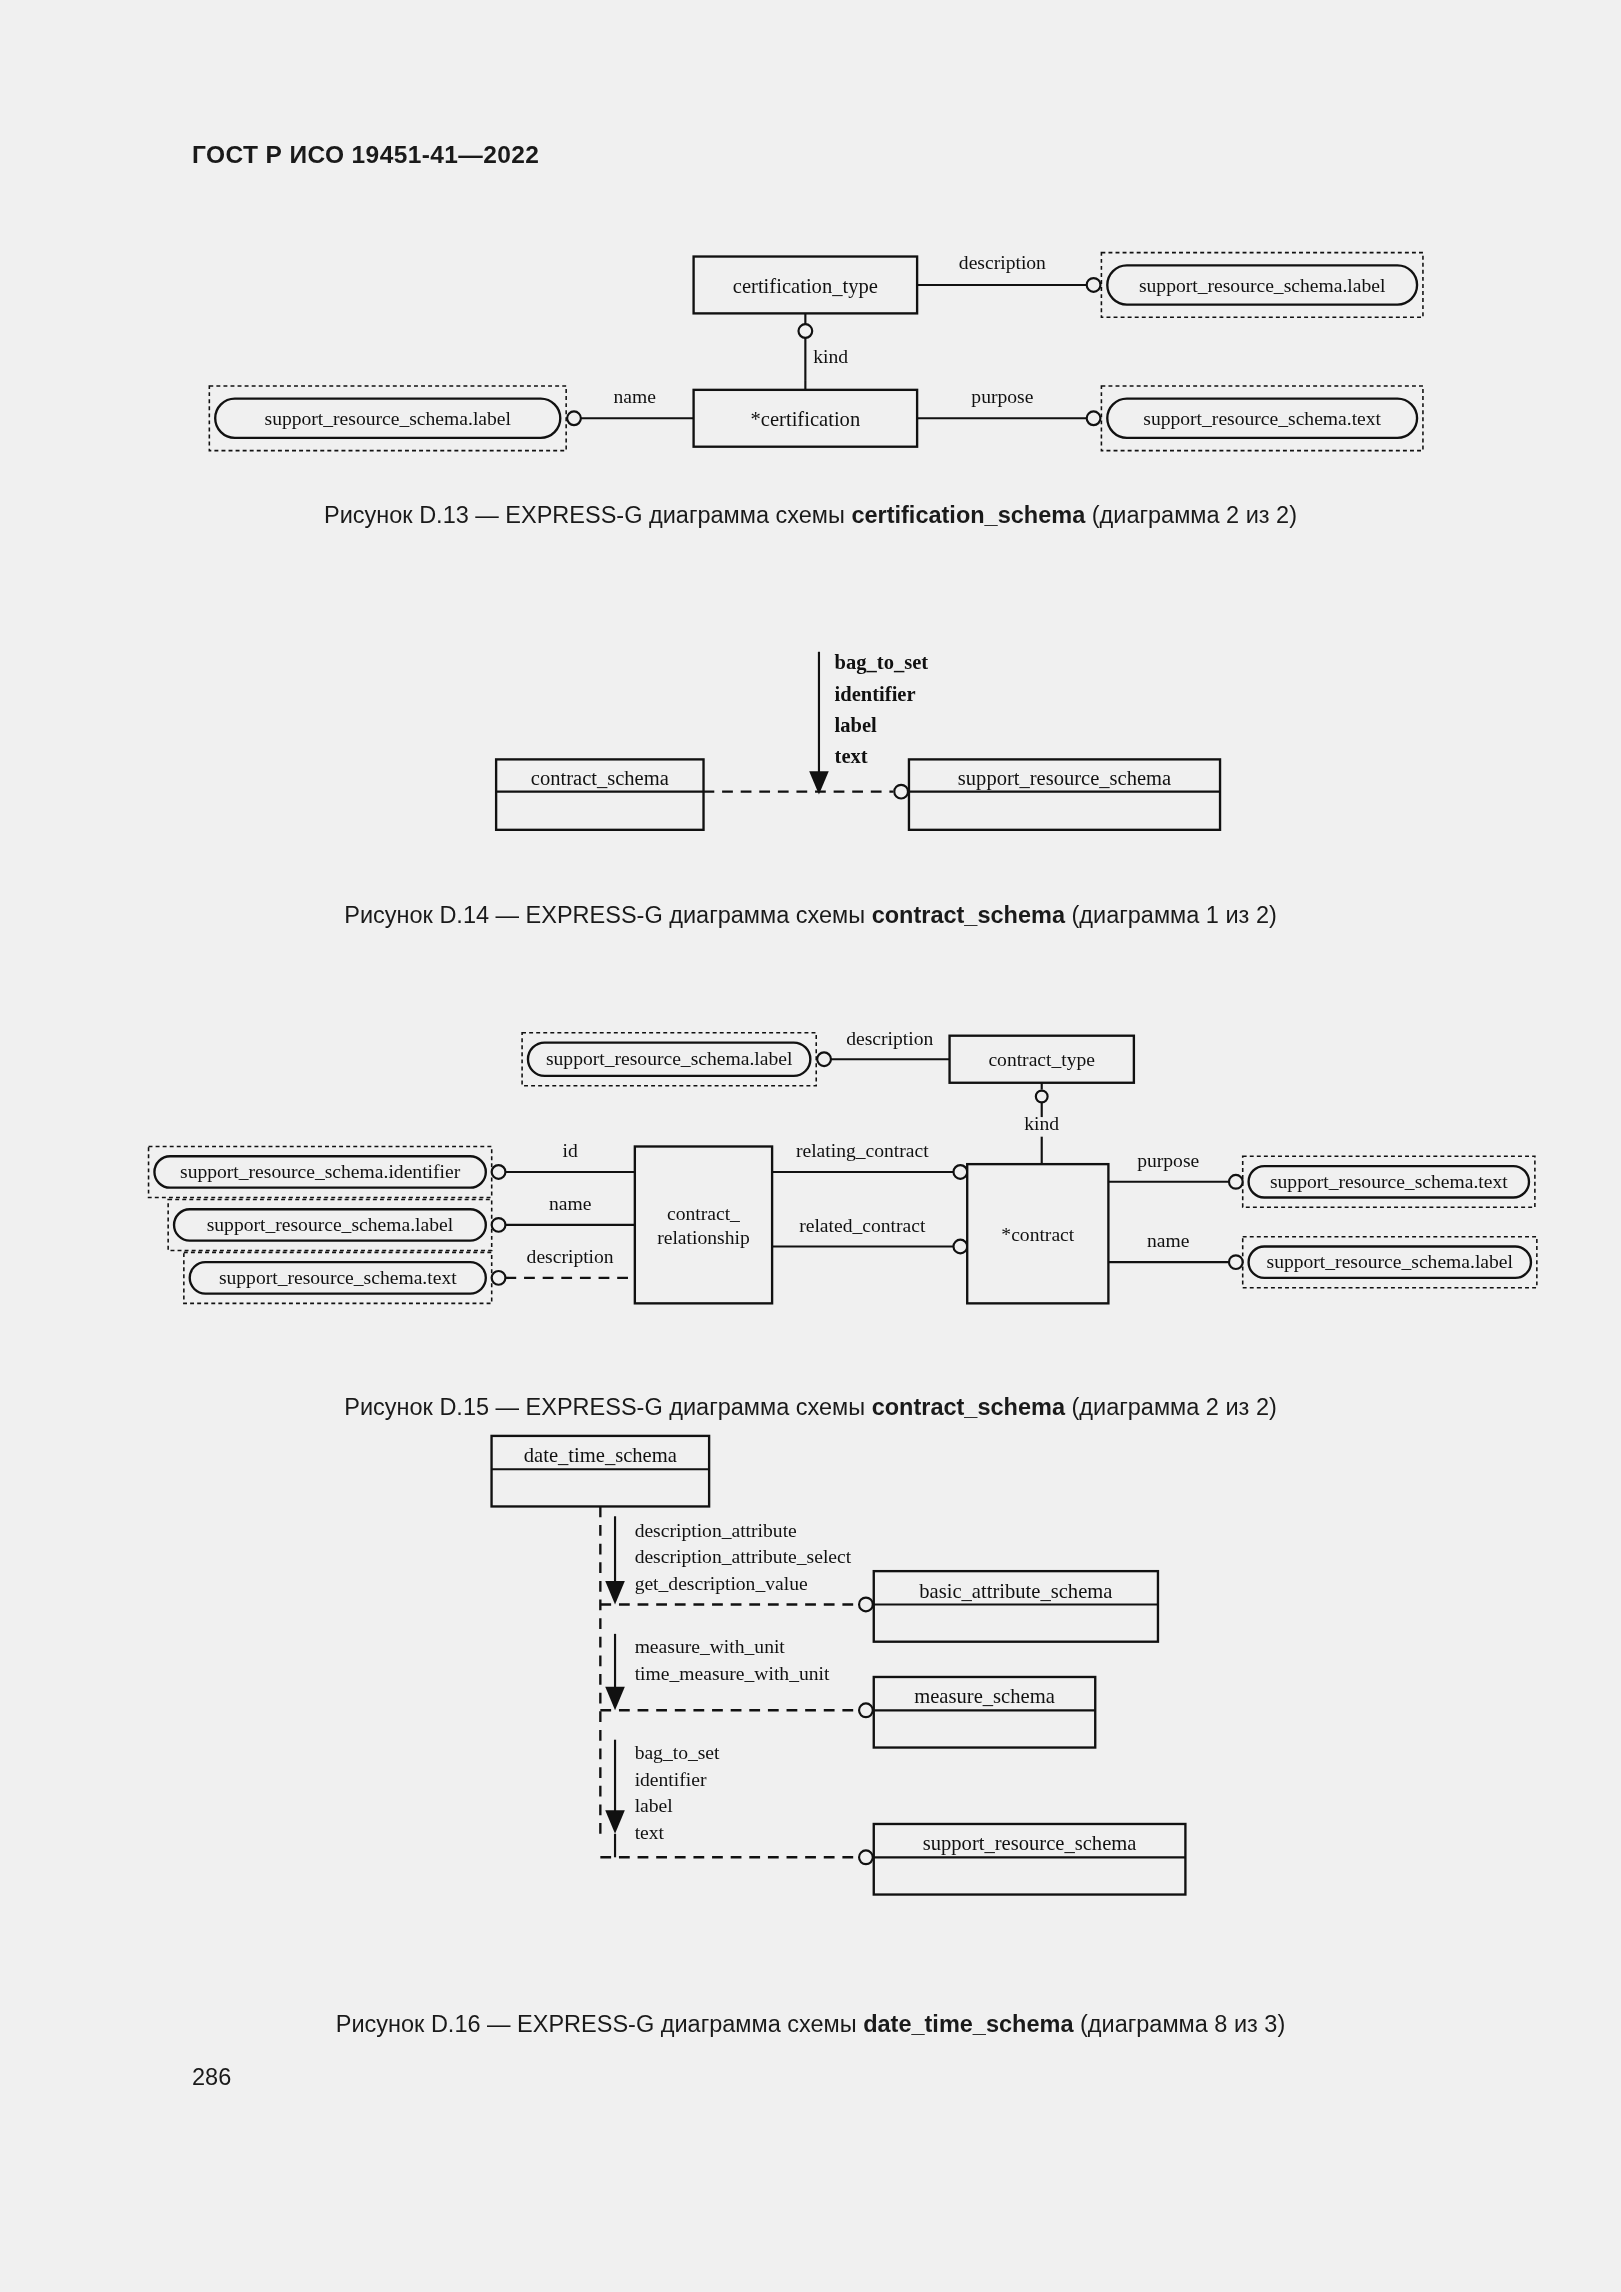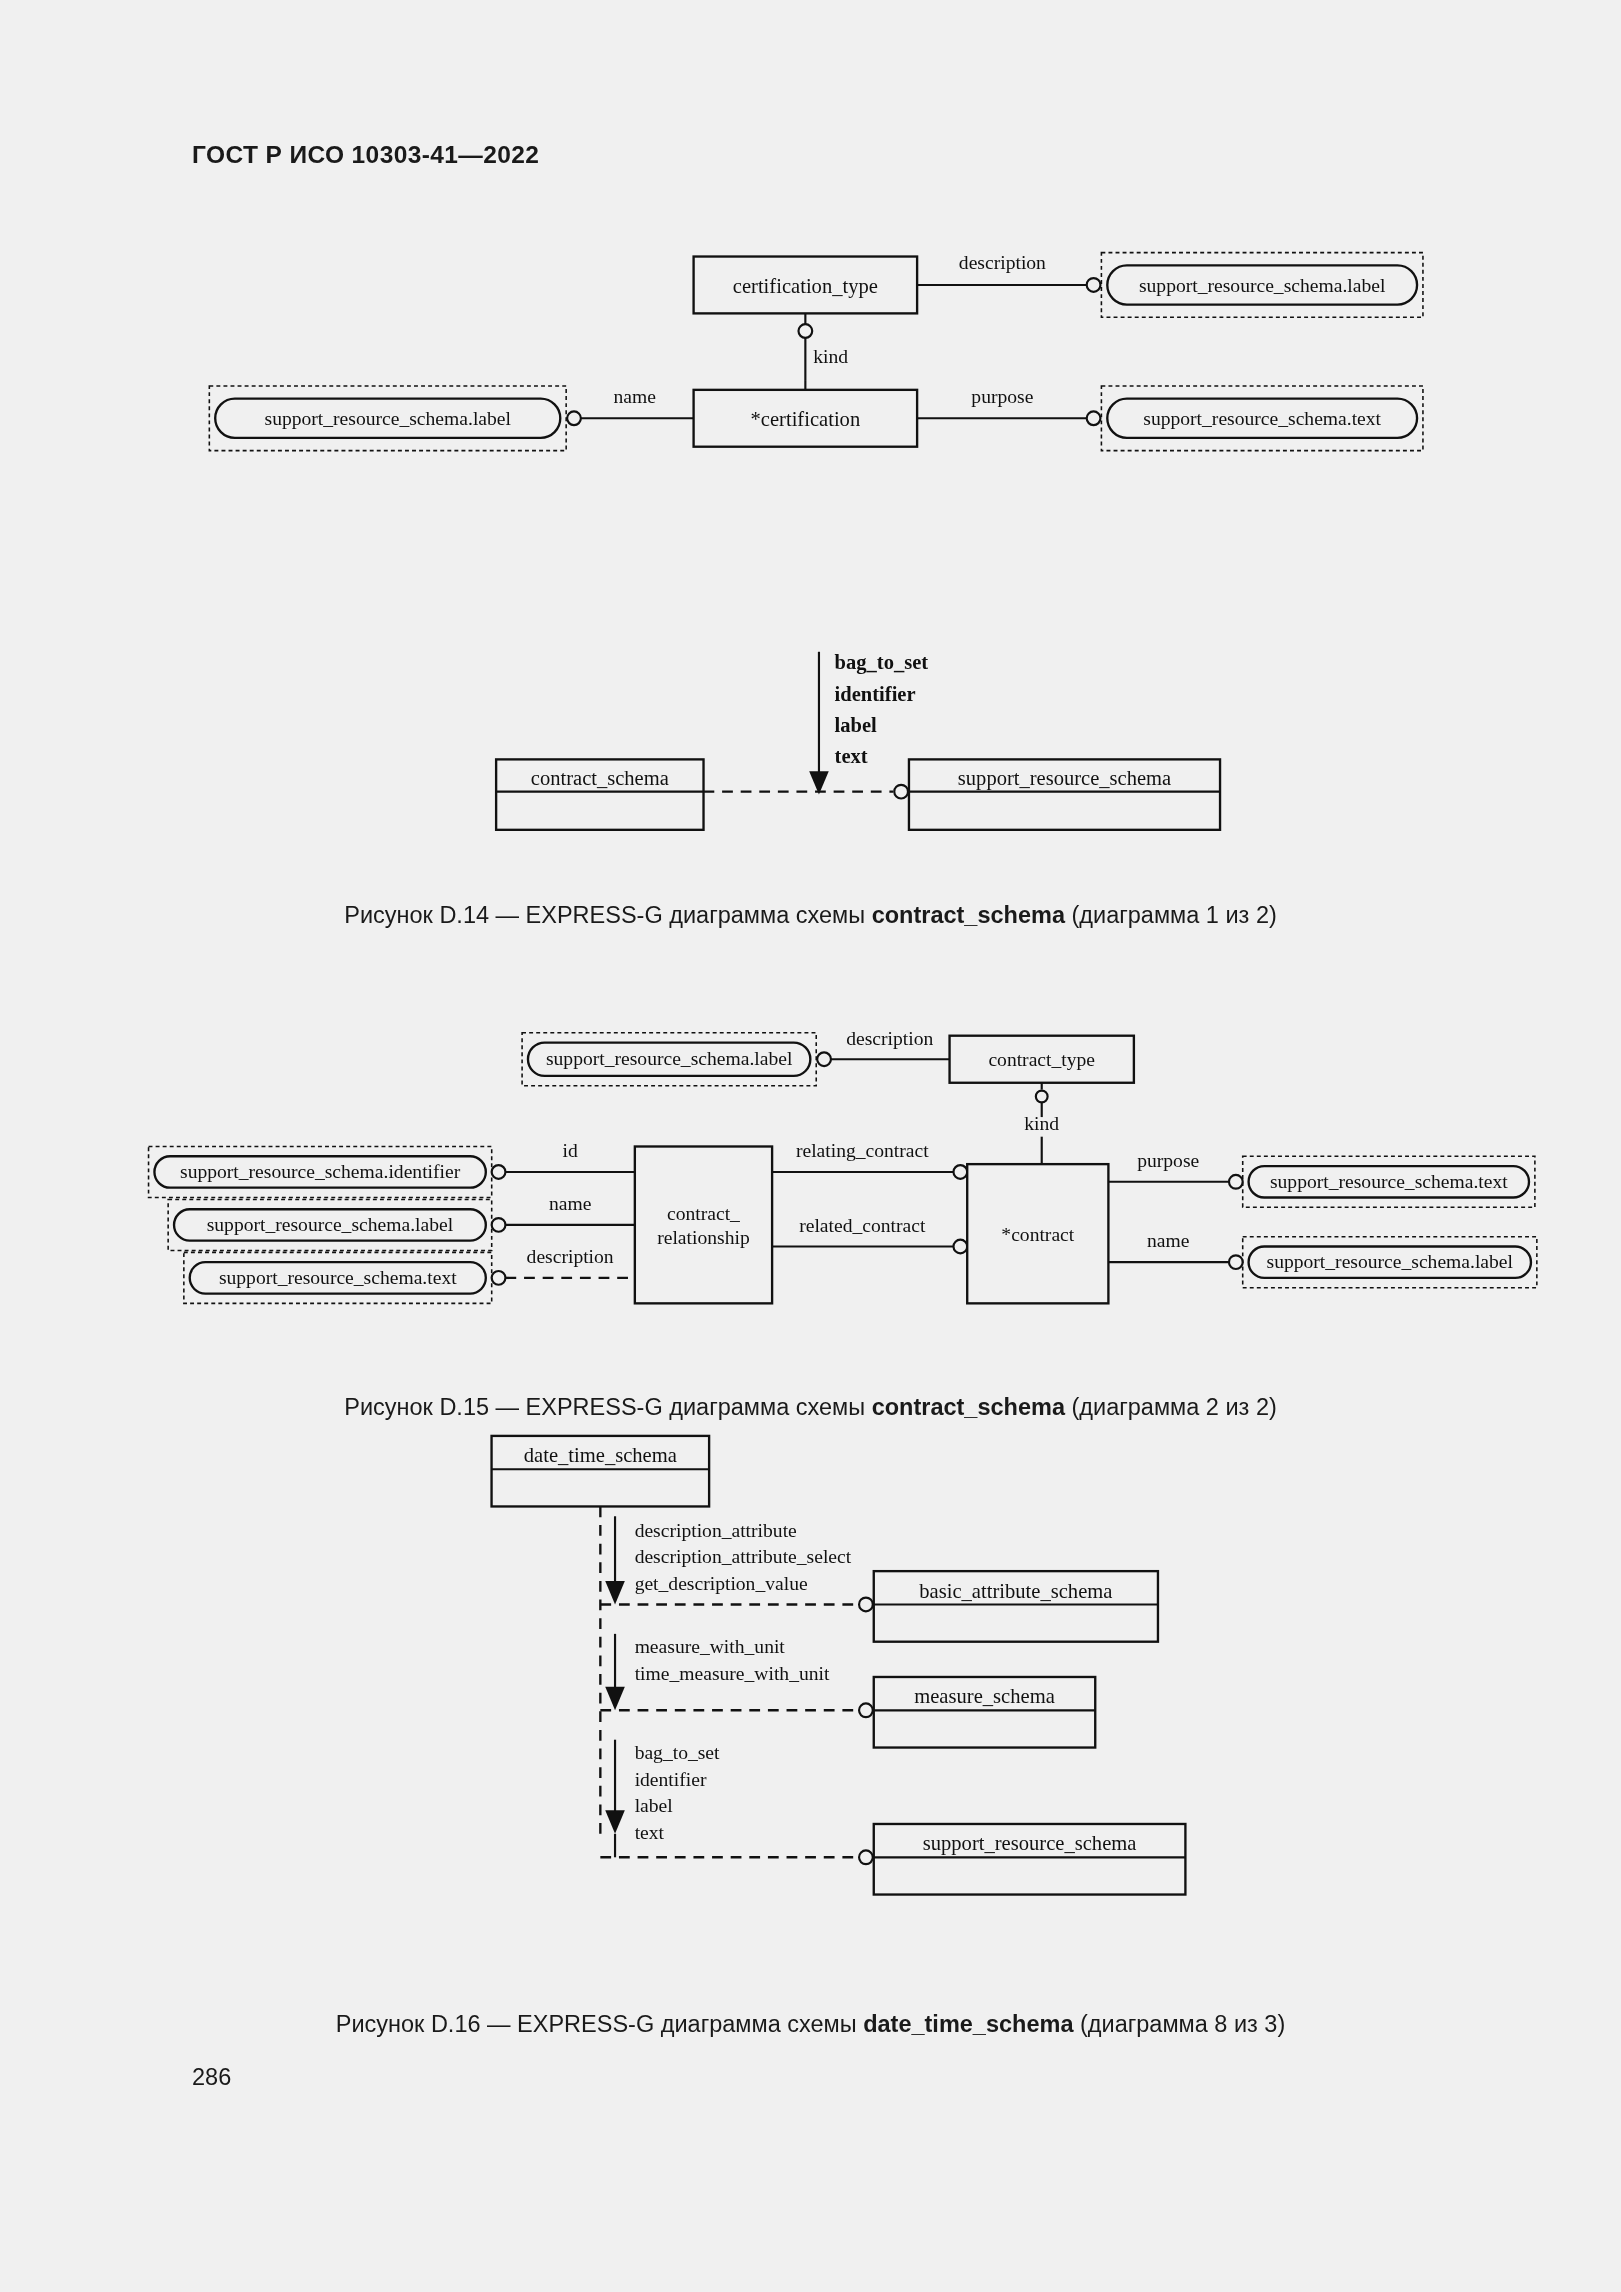--- a/index.html
+++ b/index.html
@@ -73,21 +73,21 @@
   .bx{fill:#f0f0f0;stroke:#111;stroke-width:2.4;}
   .bx-none{fill:none;stroke:#111;stroke-width:2.4;}
   .circ{fill:#f0f0f0;stroke:#111;stroke-width:2.2;}
   .solid-tri{fill:#111;stroke:none;}
 </style>
 </head>
 <body>
 
 <div class="page">
 
-  <div class="running-head">ГОСТ Р ИСО 10303-41—2022</div>
+  <div class="running-head">ГОСТ Р ИСО 19451-41—2022</div>
 
   <div class="diagram" style="left:176px;top:225px;">
     <svg width="1294" height="265" viewBox="0 0 1320 270">
 
       <rect class="bx" x="528" y="32" width="228" height="58"></rect>
       <text class="eg-text" x="642" y="69" text-anchor="middle">certification_type</text>
 
       <line class="ln" x1="756" y1="61" x2="930" y2="61"></line>
       <circle class="circ" cx="936" cy="61" r="7"></circle>
       <text class="eg-attr" x="843" y="45" text-anchor="middle">description</text>
@@ -116,20 +116,23 @@
       <line class="ln" x1="756" y1="197" x2="930" y2="197"></line>
       <circle class="circ" cx="936" cy="197" r="7"></circle>
       <text class="eg-attr" x="843" y="181" text-anchor="middle">purpose</text>
 
       <rect class="dash-fine" x="944" y="164" width="328" height="66"></rect>
       <rect class="bx-none" x="950" y="177" width="316" height="40" rx="20" ry="20"></rect>
       <text class="eg-text-sm" x="1108" y="204" text-anchor="middle">support_resource_schema.text</text>
     </svg>
   </div>
 
+  <div class="caption" style="top:502px;">
+    <span>Рисунок D.13 — EXPRESS-G диаграмма схемы </span><b>certification_schema</b><span> (диаграмма 2 из 2)</span>
+  </div>
 
   <div class="diagram" style="left:470px;top:642px;">
     <svg width="784" height="225" viewBox="0 0 800 230">
 
       <rect class="bx" x="26" y="120" width="212" height="72"></rect>
       <line class="ln" x1="26" y1="153" x2="238" y2="153"></line>
       <text class="eg-text" x="132" y="146" text-anchor="middle">contract_schema</text>
 
       <rect class="bx" x="448" y="120" width="318" height="72"></rect>
       <line class="ln" x1="448" y1="153" x2="766" y2="153"></line>

